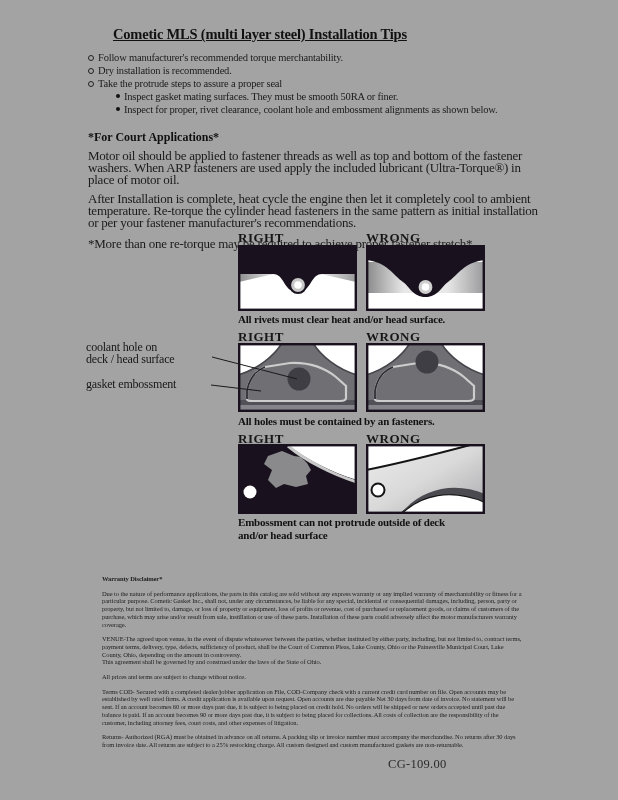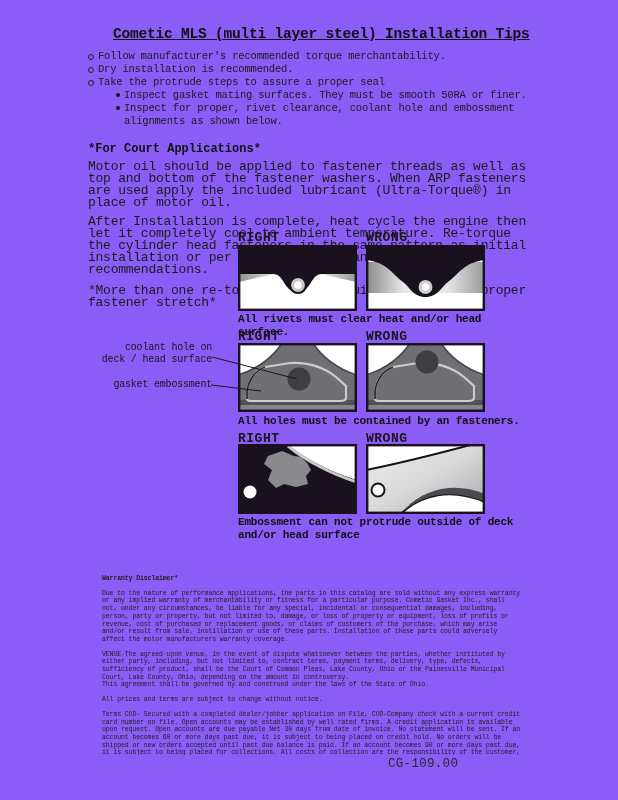--- a/index.html
+++ b/index.html
@@ -1,38 +1,38 @@
 <!DOCTYPE html>
 <html><head>
 <meta charset="utf-8">
 <style>
   html,body{margin:0;padding:0;background:#fff;}
-  .page{position:relative;width:618px;height:800px;background:#8b5cf6;overflow:hidden;
-        font-family:Liberation Mono, monospace;color:#1b1b1b;}
+  .page{position:relative;width:618px;height:800px;background:#a3a3a3;overflow:hidden;
+        font-family:Liberation Serif, serif;color:#1b1b1b;}
   
   .intro{position:absolute;left:88px;top:26px;width:452px;}
   .title{margin:0 0 8px 25px;font-size:14.5px;font-weight:bold;text-decoration:underline;
          letter-spacing:-0.2px;color:#111;}
   .bullet,.sub-bullet{display:flex;font-size:10.5px;line-height:13px;letter-spacing:-0.2px;}
   .sub-bullet{margin-left:28px;}
   .marker-open{flex:0 0 auto;width:4px;height:4px;border:1px solid #222;border-radius:50%;
                margin:4px 4px 0 0;}
   .marker-filled{flex:0 0 auto;width:4px;height:4px;background:#111;border-radius:50%;
                  margin:4px 4px 0 0;}
   .diesel-heading{margin:14px 0 5px 0;font-size:12px;font-weight:bold;color:#111;}
   .para{margin:0 0 7px 0;width:450px;font-size:13px;line-height:12px;letter-spacing:-0.25px;}
   .para.last{margin-top:9px;}
   
   .fig-label{position:absolute;width:119px;text-align:left;font-size:13px;font-weight:bold;
              letter-spacing:0.5px;color:#171717;}
   .fig-box{position:absolute;width:119px;}
   .fig-box svg{display:block;width:100%;height:100%;}
   .fig-caption{position:absolute;left:238px;width:300px;font-size:11px;font-weight:bold;
                line-height:12.5px;letter-spacing:-0.2px;color:#111;}
-  .ann-label{position:absolute;left:86px;width:126px;text-align:right;font-size:10px;
+  .ann-label{position:absolute;left:86px;width:126px;text-align:left;font-size:12px;
              line-height:11.5px;letter-spacing:-0.2px;color:#171717;}
   .leader-overlay{position:absolute;left:205px;top:348px;width:100px;height:48px;}
   
   .fineprint{position:absolute;left:102px;top:575px;width:420px;height:180px;overflow:hidden;
              font-size:6.5px;line-height:7.7px;letter-spacing:-0.1px;color:#222;}
   .fineprint .fp-heading{font-weight:bold;margin:0 0 7px 0;}
   .fp-block{margin:0 0 7px 0;}
   
   .footer-code{position:absolute;left:388px;top:757px;font-size:12.5px;letter-spacing:0.3px;
                color:#2a2a2a;}

